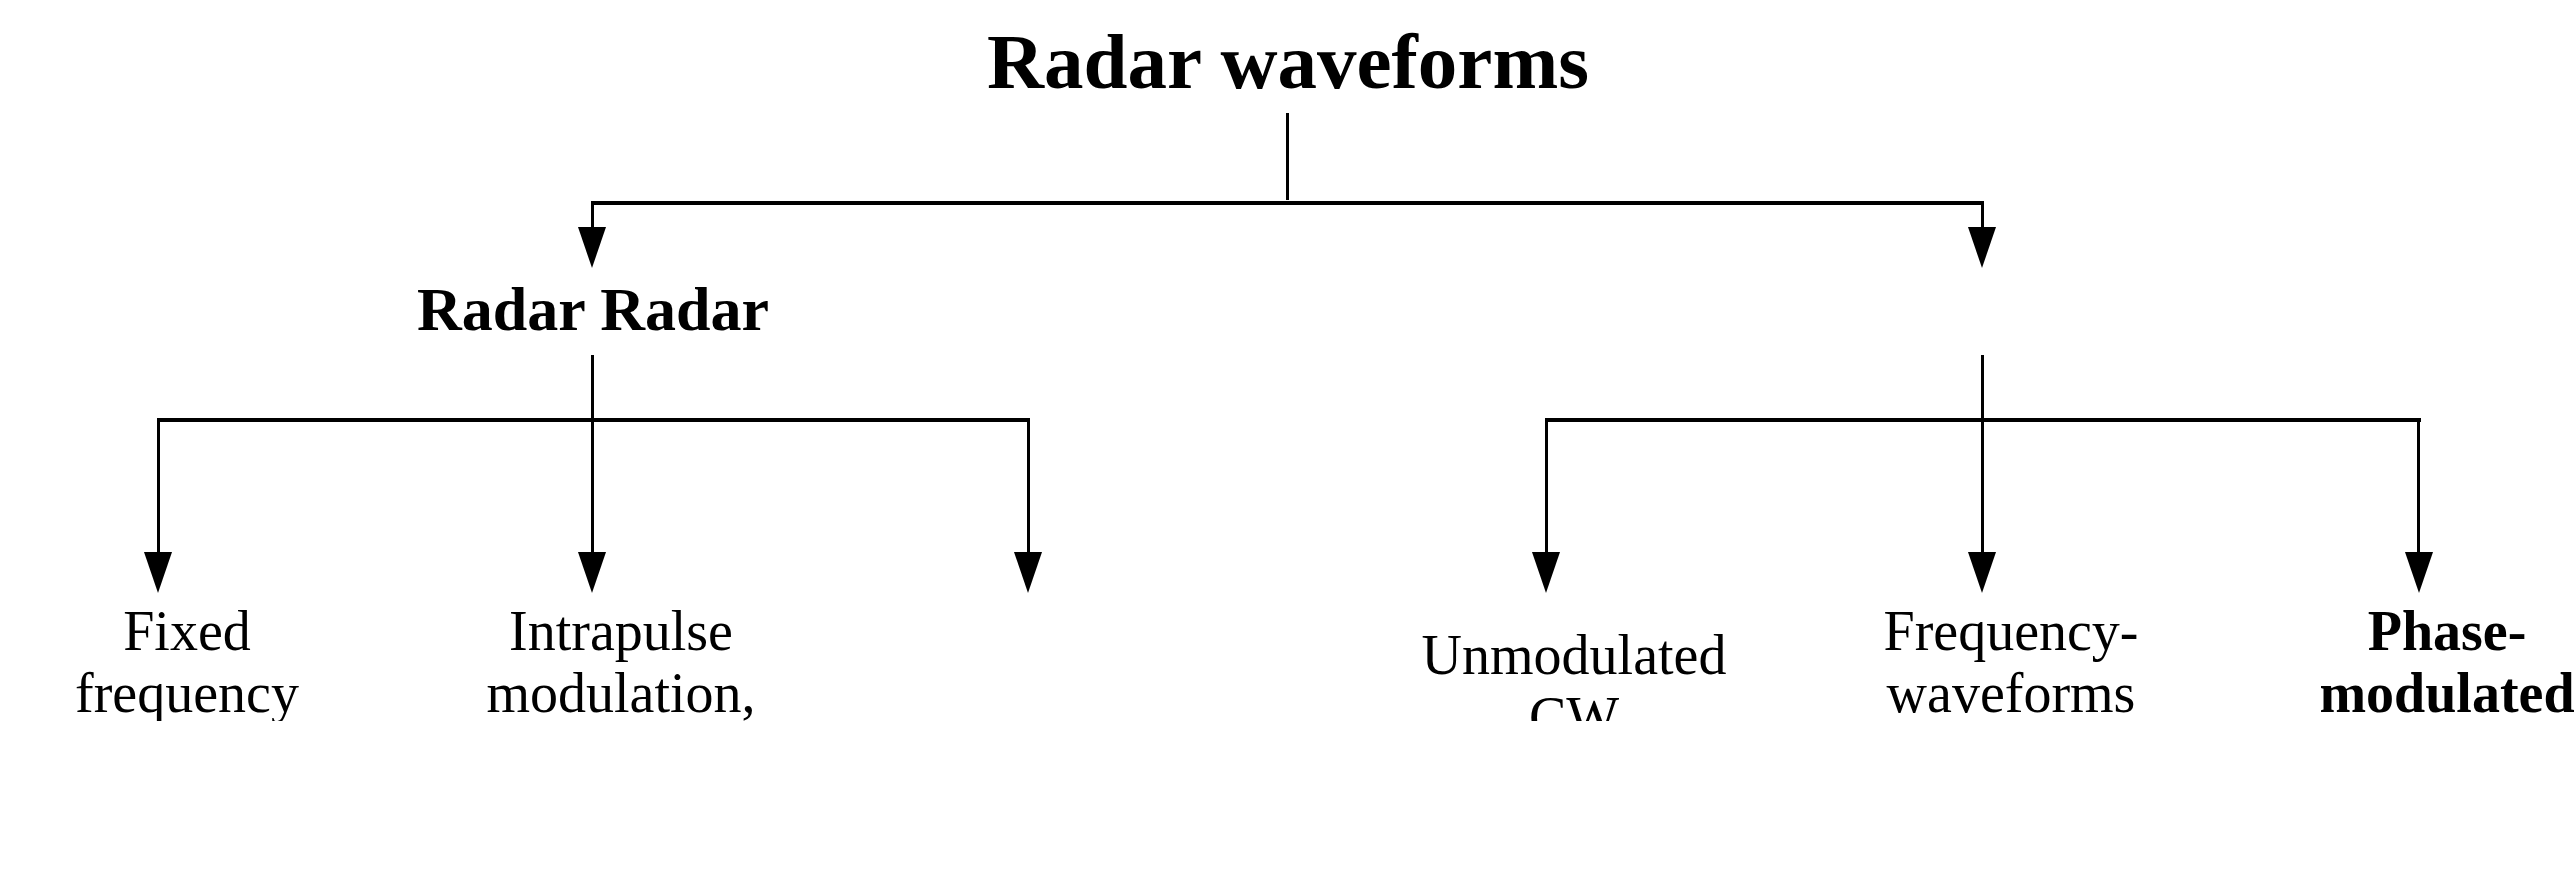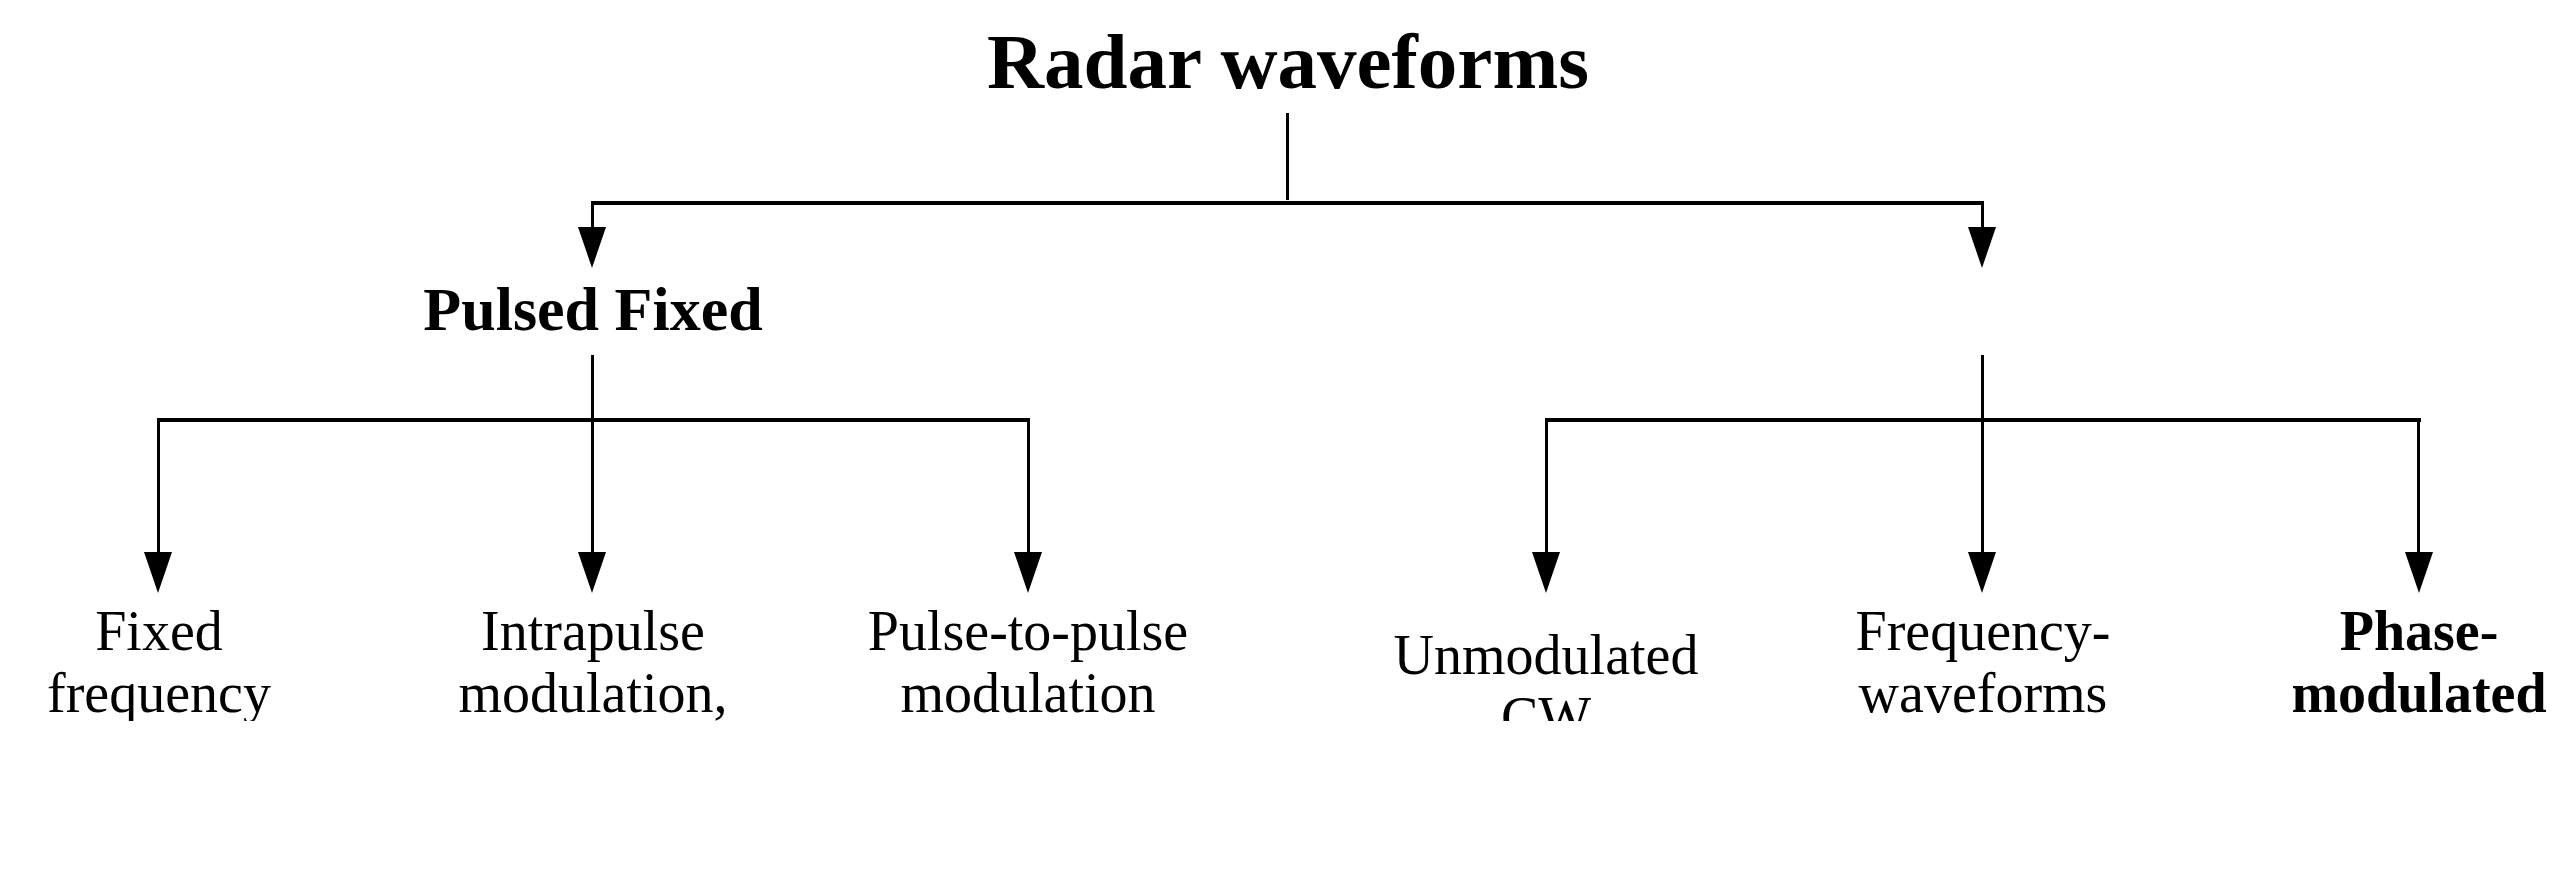--- a/index.html
+++ b/index.html
@@ -30,20 +30,21 @@
   }
   .node {
     font-size: 62px;
     line-height: 62px;
     font-weight: bold;
   }
   .leaf {
     font-size: 56px;
     line-height: 62px;
     font-weight: normal;
+    margin-left: 28px;
   }
   .vline {
     position: absolute;
     width: 3.2px;
     background: #000000;
   }
   .hline {
     position: absolute;
     height: 4px;
     background: #000000;
@@ -67,21 +68,21 @@
   <div class="vline" style="left:1286px; top:113px; height:87px;"></div>
 
   <div class="hline" style="left:591px; top:201px; width:1393px;"></div>
 
   <div class="vline" style="left:591px; top:203px; height:27px;"></div>
   <div class="arrowhead" style="left:578px; top:227px;"></div>
 
   <div class="vline" style="left:1981px; top:203px; height:27px;"></div>
   <div class="arrowhead" style="left:1968px; top:227px;"></div>
 
-  <div class="label node" style="left:593px; top:278px;">Pulsed Fixed</div>
+  <div class="label node" style="left:593px; top:278px;">Radar Radar</div>
 
   <div class="vline" style="left:591px; top:355px; height:201px;"></div>
   <div class="hline" style="left:157px; top:418px; width:873px;"></div>
 
   <div class="vline" style="left:157px; top:420px; height:135px;"></div>
   <div class="arrowhead" style="left:144px; top:552px;"></div>
 
   <div class="arrowhead" style="left:578px; top:552px;"></div>
 
   <div class="vline" style="left:1027px; top:420px; height:135px;"></div>
@@ -97,22 +98,20 @@
 
   <div class="vline" style="left:2417px; top:420px; height:135px;"></div>
   <div class="arrowhead" style="left:2405px; top:552px;"></div>
 
   <div class="label leaf" style="left:159px; top:600px;">Fixed
 frequency</div>
   <div class="label leaf" style="left:593px; top:600px;">Intrapulse
 modulation,
 pulse
 compression</div>
-  <div class="label leaf" style="left:1028px; top:600px;">Pulse-to-pulse
-modulation</div>
   <div class="label leaf" style="left:1546px; top:624px;">Unmodulated
 CW</div>
   <div class="label leaf" style="left:1983px; top:600px;">Frequency-
 waveforms
 CW</div>
   <div class="label leaf" style="left:2419px; top:600px;font-weight:bold;">Phase-
 modulated
 CW</div>
 
 </div>

